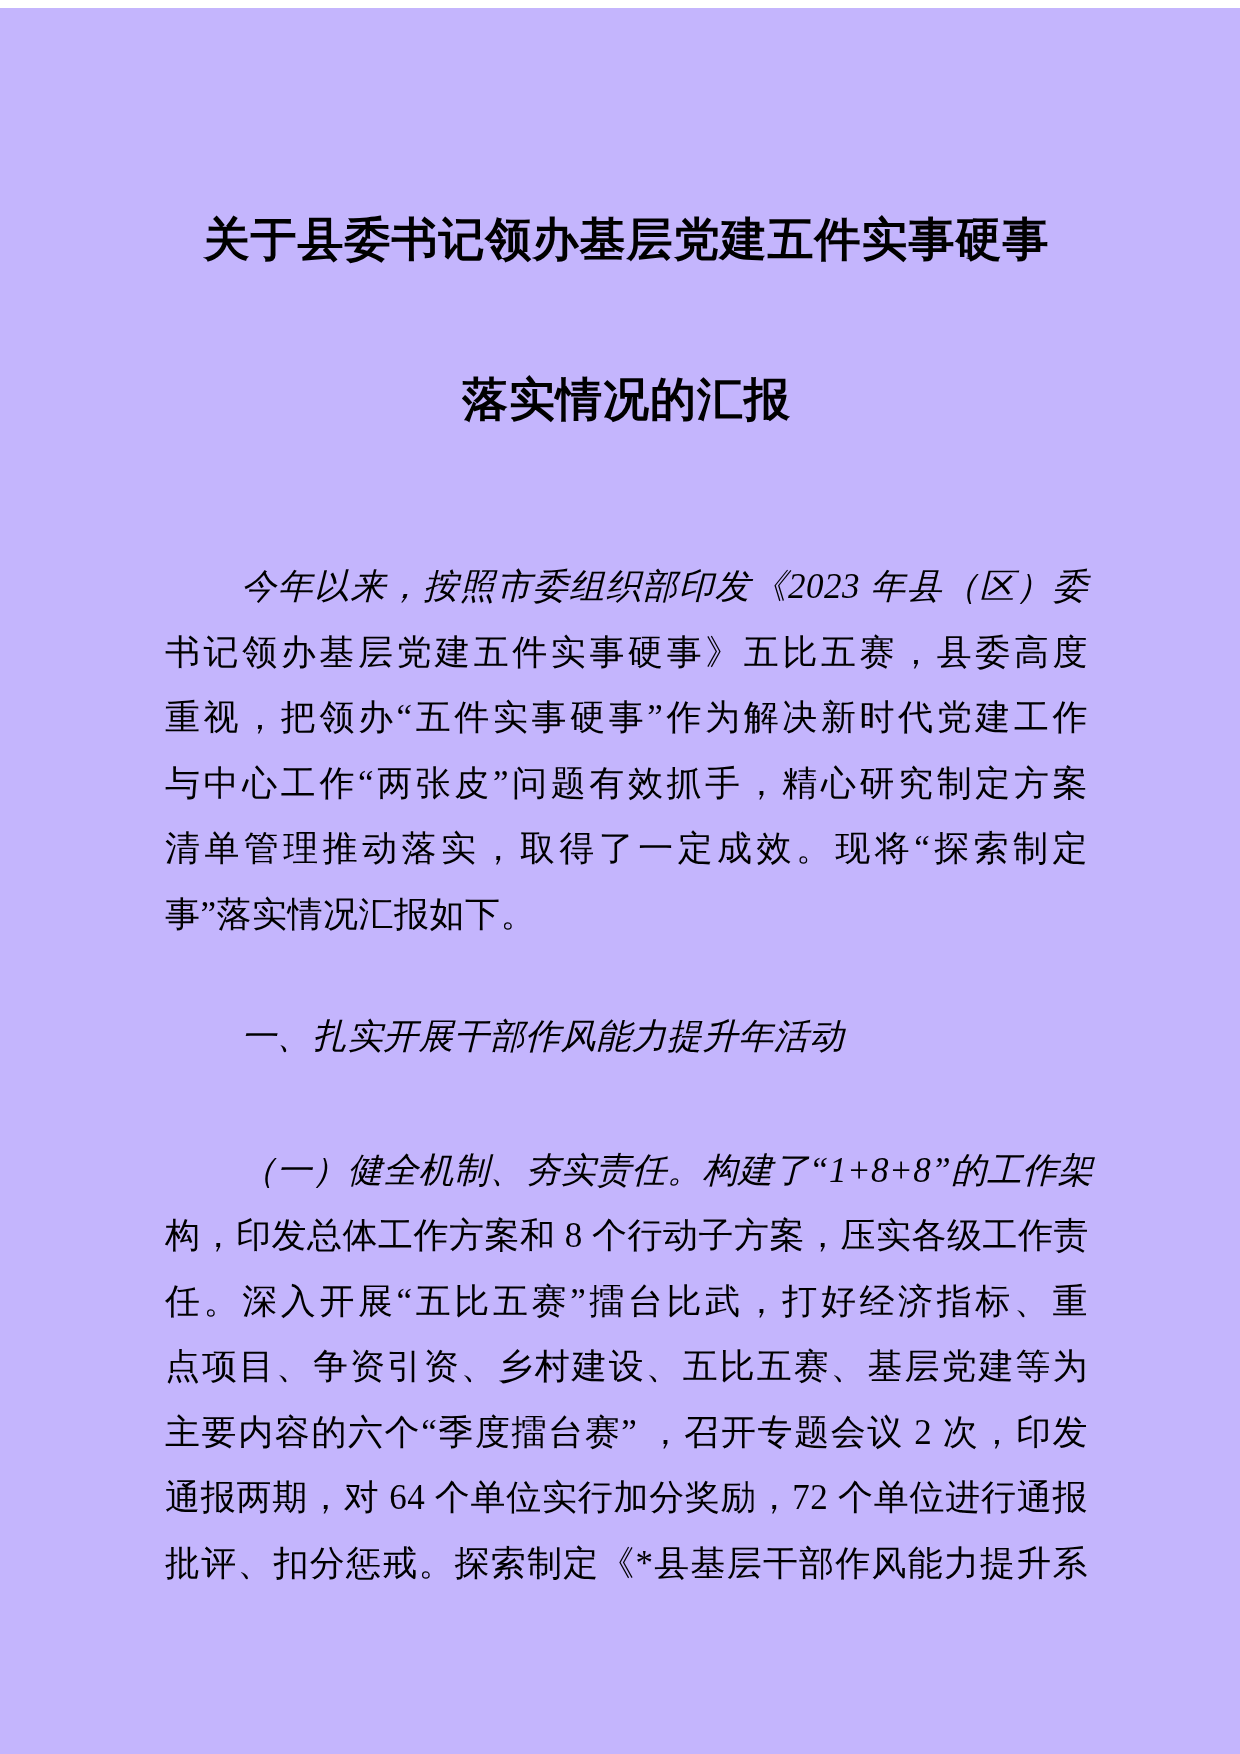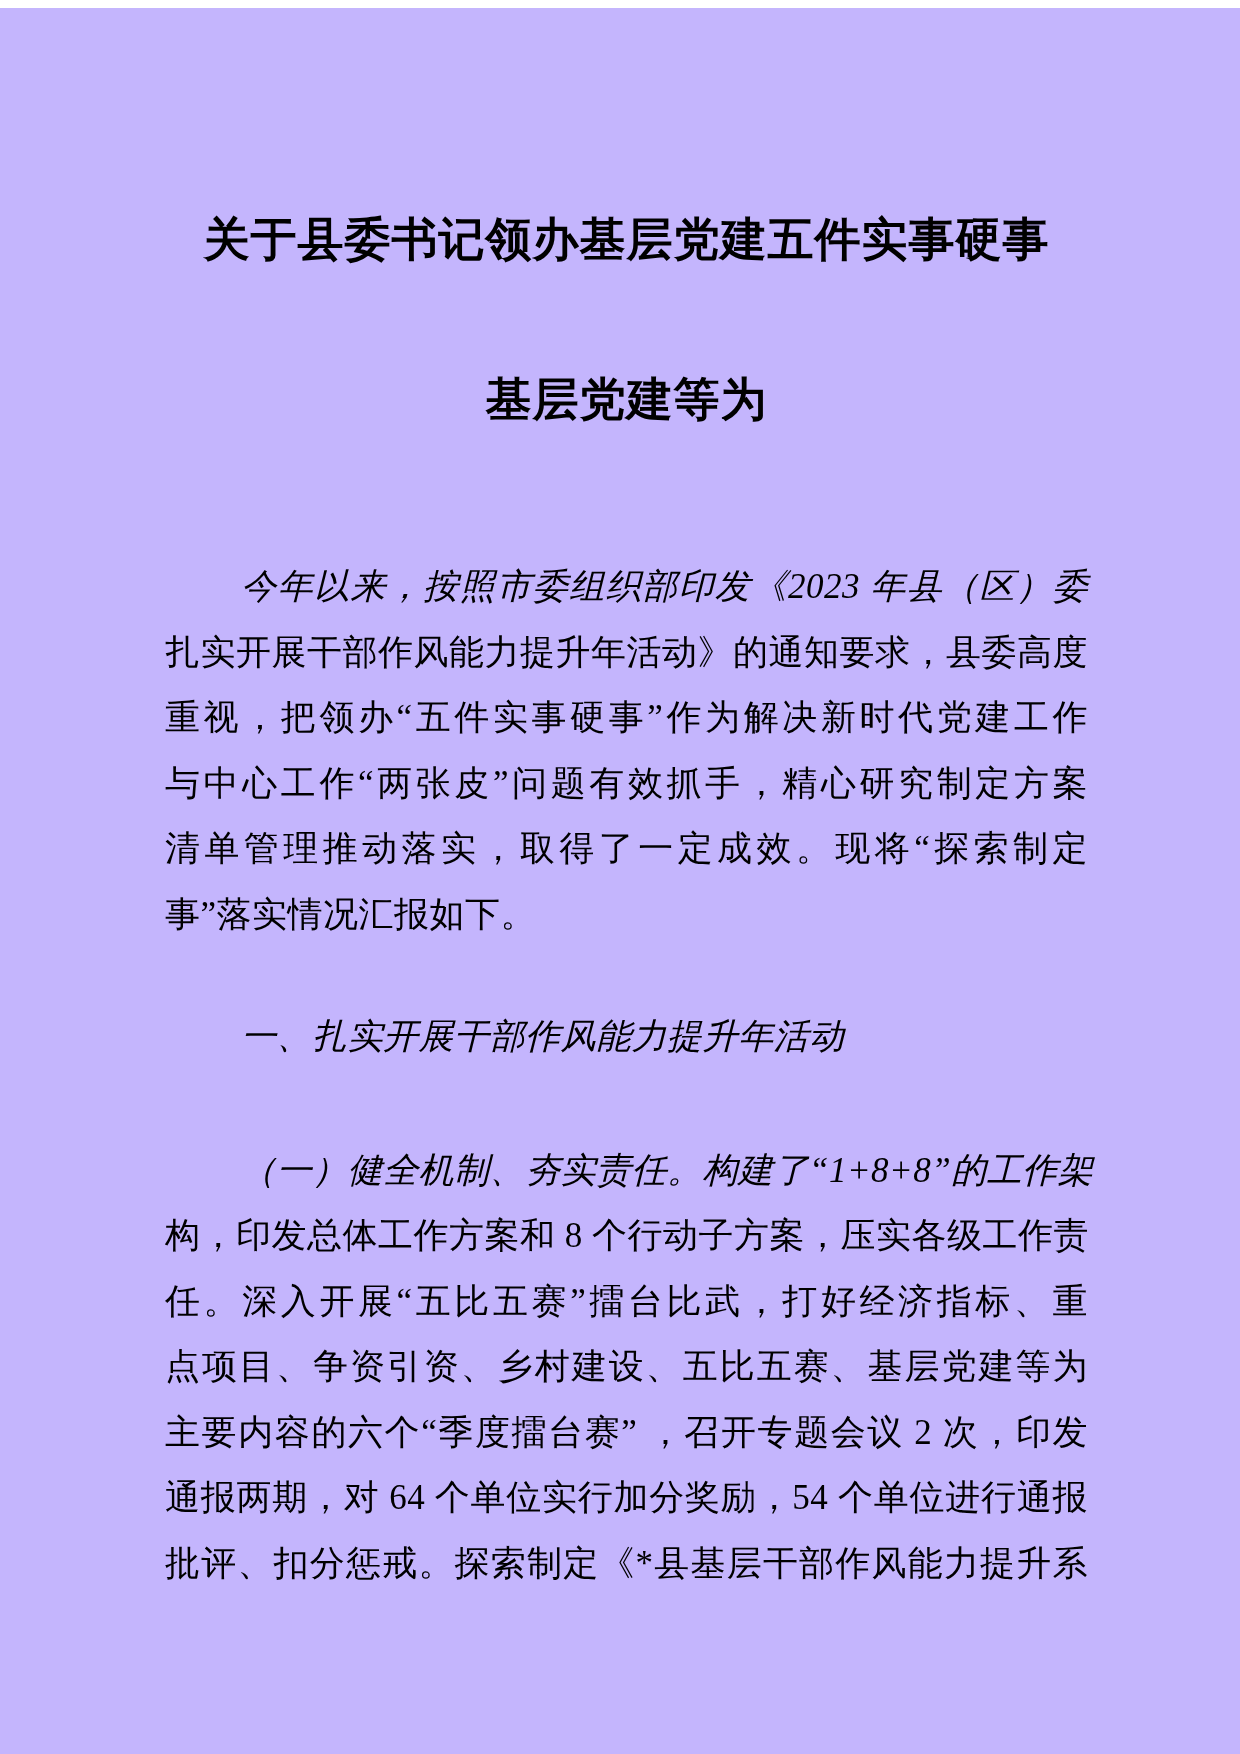--- a/index.html
+++ b/index.html
@@ -47,37 +47,37 @@
   }
   .para .line.first { text-indent: 76px; font-style: italic; }
   .para .line.end   { text-align-last: left; }
 </style>
 </head>
 <body>
 
 <div class="page">
   <div class="doc-title">
     <div class="title-line">关于县委书记领办基层党建五件实事硬事</div>
-    <div class="title-line">基层党建等为</div>
+    <div class="title-line">落实情况的汇报</div>
   </div>
   <div class="doc-body">
       <div class="para body">
         <div class="line first">今年以来，按照市委组织部印发《2023 年县（区）委</div>
-        <div class="line">扎实开展干部作风能力提升年活动》的通知要求，县委高度</div>
+        <div class="line">书记领办基层党建五件实事硬事》五比五赛，县委高度</div>
         <div class="line">重视，把领办“五件实事硬事”作为解决新时代党建工作</div>
         <div class="line">与中心工作“两张皮”问题有效抓手，精心研究制定方案</div>
         <div class="line">清单管理推动落实，取得了一定成效。现将“探索制定</div>
         <div class="line end">事”落实情况汇报如下。</div>
       </div>
       <div class="para heading">
         <div class="line first end">一、扎实开展干部作风能力提升年活动</div>
       </div>
       <div class="para body">
         <div class="line first">（一）健全机制、夯实责任。构建了“1+8+8”的工作架</div>
         <div class="line">构，印发总体工作方案和 8 个行动子方案，压实各级工作责</div>
         <div class="line">任。深入开展“五比五赛”擂台比武，打好经济指标、重</div>
         <div class="line">点项目、争资引资、乡村建设、五比五赛、基层党建等为</div>
         <div class="line">主要内容的六个“季度擂台赛” ，召开专题会议 2 次，印发</div>
-        <div class="line">通报两期，对 64 个单位实行加分奖励，54 个单位进行通报</div>
+        <div class="line">通报两期，对 64 个单位实行加分奖励，72 个单位进行通报</div>
         <div class="line">批评、扣分惩戒。探索制定《*县基层干部作风能力提升系</div>
       </div>
     </div>
 </div>
 
 </body></html>

